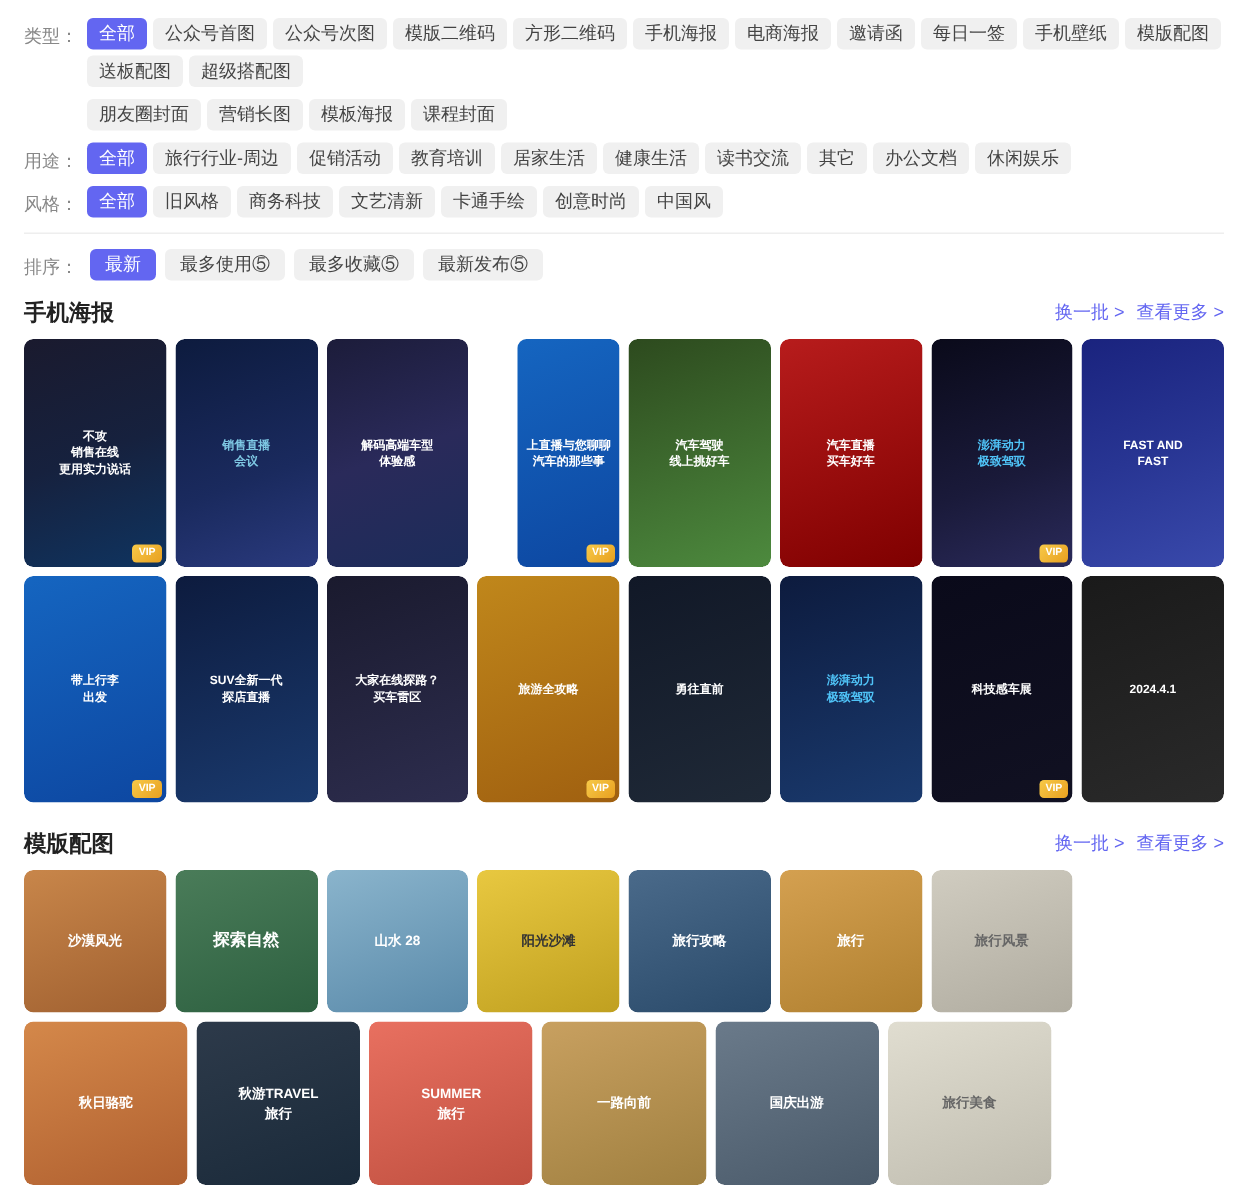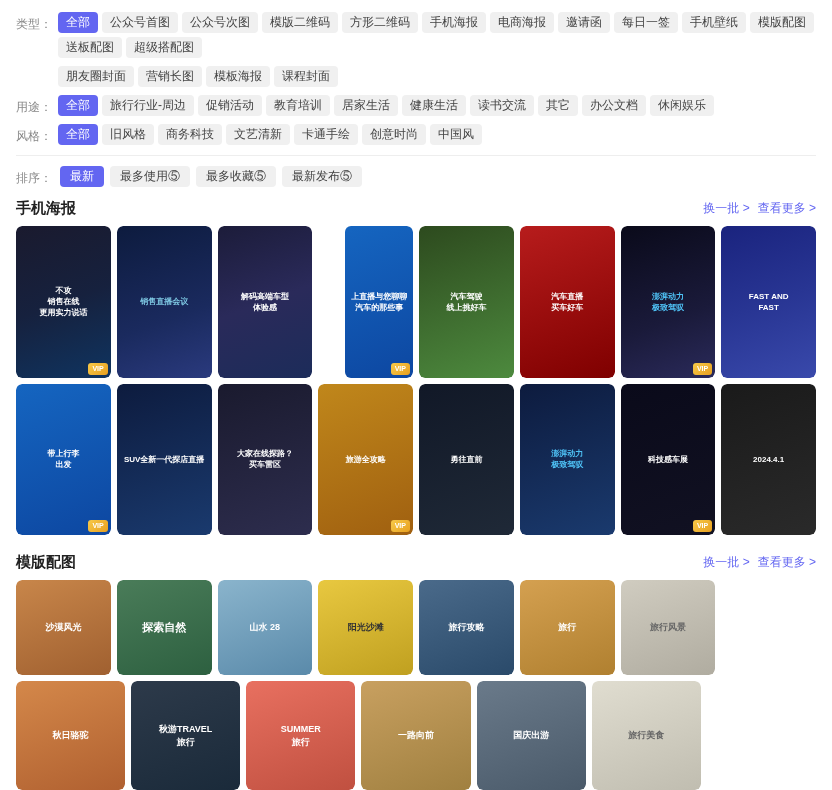--- a/index.html
+++ b/index.html
@@ -116,21 +116,21 @@
             <div class="card-bg" style="background: linear-gradient(160deg, rgb(26, 26, 46) 0%, rgb(22, 33, 62) 50%, rgb(15, 52, 96) 100%); color: rgb(255, 255, 255); font-size: 8px; flex-direction: column; justify-content: center; line-height: 1.4;">
               <div style="font-weight: bold;">不攻</div>
               <div style="font-weight: bold;">销售在线</div>
               <div style="font-weight: bold;">更用实力说话</div>
               <div class="vip-badge">VIP</div>
             </div>
           </div>
         </div>
         <div class="card">
           <div class="card-inner">
-            <div class="card-bg" style="background: linear-gradient(160deg, rgb(13, 27, 62) 0%, rgb(26, 42, 94) 60%, rgb(42, 58, 126) 100%); color: rgb(126, 200, 227); font-size: 8px; flex-direction: row; justify-content: center; line-height: 1.4; font-family: Liberation Serif, serif;">
+            <div class="card-bg" style="background: linear-gradient(160deg, rgb(13, 27, 62) 0%, rgb(26, 42, 94) 60%, rgb(42, 58, 126) 100%); color: rgb(126, 200, 227); font-size: 8px; flex-direction: column; justify-content: center; line-height: 1.4; font-family: Liberation Serif, serif;">
               <div style="font-weight: bold;">销售直播</div>
               <div style="font-weight: bold;">会议</div>
             </div>
           </div>
         </div>
         <div class="card">
           <div class="card-inner">
             <div class="card-bg" style="background: linear-gradient(160deg, rgb(28, 28, 58) 0%, rgb(42, 42, 90) 50%, rgb(28, 44, 90) 100%); color: rgb(255, 255, 255); font-size: 8px; flex-direction: column; justify-content: center; line-height: 1.4;">
               <div style="font-weight: bold;">解码高端车型</div>
               <div style="font-weight: bold;">体验感</div>
@@ -186,21 +186,21 @@
           <div class="card-inner">
             <div class="card-bg" style="background: linear-gradient(160deg, rgb(21, 101, 192) 0%, rgb(13, 71, 161) 100%); color: rgb(255, 255, 255); font-size: 8px; flex-direction: column; justify-content: center; line-height: 1.4;">
               <div style="font-weight: bold;">带上行李</div>
               <div style="font-weight: bold;">出发</div>
               <div class="vip-badge">VIP</div>
             </div>
           </div>
         </div>
         <div class="card">
           <div class="card-inner">
-            <div class="card-bg" style="background: linear-gradient(160deg, rgb(13, 27, 62) 0%, rgb(26, 58, 110) 100%); color: rgb(255, 255, 255); font-size: 8px; flex-direction: row; justify-content: center; line-height: 1.4;">
+            <div class="card-bg" style="background: linear-gradient(160deg, rgb(13, 27, 62) 0%, rgb(26, 58, 110) 100%); color: rgb(255, 255, 255); font-size: 8px; flex-direction: column; justify-content: center; line-height: 1.4;">
               <div style="font-weight: bold;">SUV全新一代</div>
               <div style="font-weight: bold;">探店直播</div>
             </div>
           </div>
         </div>
         <div class="card">
           <div class="card-inner">
             <div class="card-bg" style="background: linear-gradient(160deg, rgb(26, 26, 46) 0%, rgb(45, 45, 78) 100%); color: rgb(255, 255, 255); font-size: 8px; flex-direction: column; justify-content: center; line-height: 1.4;">
               <div style="font-weight: bold;">大家在线探路？</div>
               <div style="font-weight: bold;">买车雷区</div>

